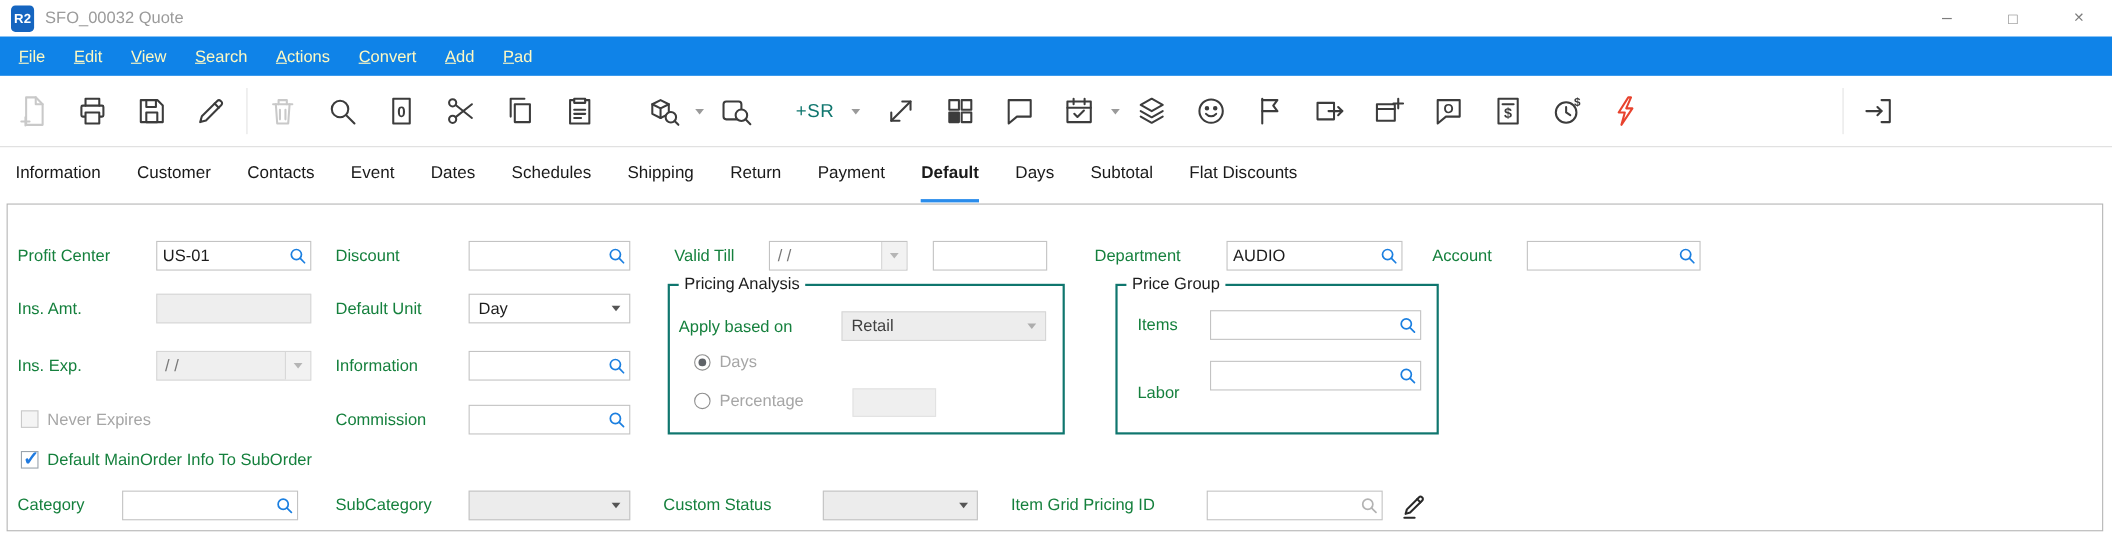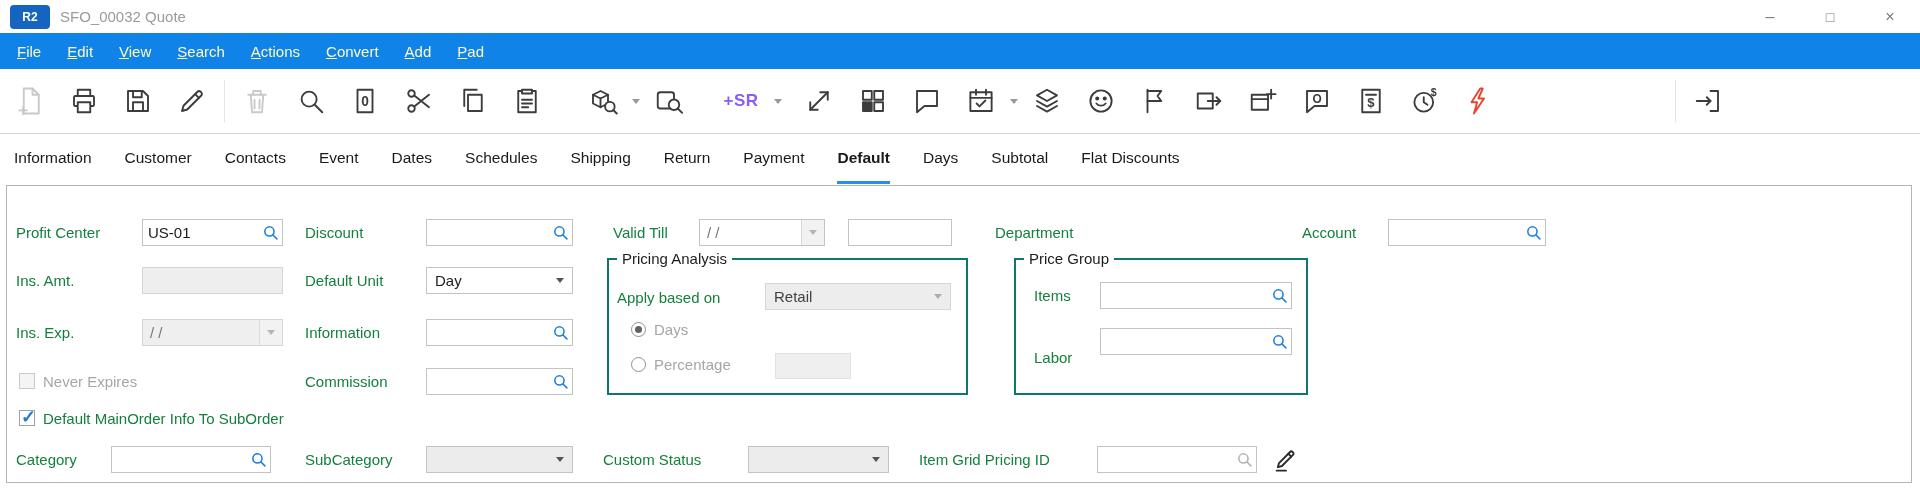--- a/index.html
+++ b/index.html
@@ -1,38 +1,38 @@
 <!DOCTYPE html>
 <html><head>
 <meta charset="utf-8">
 <style>
 *{box-sizing:border-box}
 html,body{margin:0;padding:0;background:#fff}
 body{font-family:"Liberation Sans",sans-serif}
 .window{position:relative;width:1920px;height:490px;background:#fff;overflow:hidden}
 
 .titlebar{height:33px;display:flex;align-items:center;padding-left:10px;position:relative;background:#fff}
-.logo{width:40px;height:24px;background:#1565c0;border-radius:4px;color:#fff;font-size:12px;font-weight:bold;display:flex;align-items:center;justify-content:center;flex:none}
+.logo{width:21px;height:24px;background:#1565c0;border-radius:4px;color:#fff;font-size:12px;font-weight:bold;display:flex;align-items:center;justify-content:center;flex:none}
 .title{margin-left:10px;font-size:15px;color:#9b9b9b}
 .win-controls{position:absolute;right:0;top:0;height:33px;display:flex}
 .wc{width:60px;height:33px;display:flex;align-items:center;justify-content:center;font-size:16px;color:#7d7d7d}
 .wc.max{font-size:14px}
 
 .menubar{height:36px;background:#0f83e8;display:flex;align-items:center;padding-left:4px}
 .mi{color:#fef9c3;font-size:15px;padding:0 13px;cursor:default}
 
 .toolbar{height:65px;border-bottom:1px solid #d4d4d4;display:flex;align-items:center;padding:0 8px;gap:10px;background:#fff}
 .tb-btn{width:44px;height:50px;display:flex;align-items:center;justify-content:center;flex:none}
 .ic{width:30px;height:30px;fill:none;stroke:#3c3c3c;stroke-width:1.5;stroke-linecap:round;stroke-linejoin:round}
 .ic text{stroke:none;fill:#3c3c3c;font-family:"Liberation Sans",sans-serif;font-weight:bold}
 .ic.dis{stroke:#c9c9c9}
 .ic.red{stroke:#e8432e}
 .tb-caret{width:8px;height:50px;display:flex;align-items:center;justify-content:center;flex:none;margin:0 -3px}
 .tb-caret i{width:0;height:0;border-left:4px solid transparent;border-right:4px solid transparent;border-top:5px solid #9a9a9a}
-.sr{font-size:17px;color:#8b5cf6;flex:none;font-weight:bold;letter-spacing:.5px}
+.sr{font-size:17px;color:#0f766e;flex:none;font-weight:normal;letter-spacing:.5px}
 .sep{width:1px;height:42px;background:#e3e3e3;flex:none}
 .tb-spacer{flex:1}
 
 .tabs{height:50px;display:flex;align-items:stretch;padding-left:14px;gap:33px;background:#fff}
 .tab{display:flex;align-items:center;font-size:15.5px;color:#1a1a1a;border-bottom:3px solid transparent;cursor:default}
 .tab.active{font-weight:bold;border-bottom-color:#2a8ceb}
 
 .form-box{position:absolute;left:6px;top:185px;width:1906px;height:298px;border:1px solid #b5b5b5;background:#fff}
 .lbl{position:absolute;font-size:15px;color:#15803d;line-height:27px;white-space:nowrap}
 .lbl.dim{color:#a6a6a6}
@@ -326,20 +326,29 @@
     <div class="datefield" style="left:692px;top:33px;width:126px">
       <span class="dval">/ /</span>
       <span class="dbtn">
           <i></i>
         </span>
     </div>
     <div class="field" style="left:841px;top:33px;width:104px">
       <input value="" style="">
     </div>
     <span class="lbl" style="left:988px;top:33px">Department</span>
+    <div class="field" style="left:1108px;top:33px;width:160px">
+      <input value="AUDIO" style="">
+      <span class="mag">
+          <svg viewBox="0 0 24 24">
+            <circle cx="10.5" cy="10.5" r="6.5"></circle>
+            <path d="M15.5 15.5L21 21"></path>
+          </svg>
+        </span>
+    </div>
     <span class="lbl" style="left:1295px;top:33px">Account</span>
     <div class="field" style="left:1381px;top:33px;width:158px">
       <input value="" style="">
       <span class="mag">
           <svg viewBox="0 0 24 24">
             <circle cx="10.5" cy="10.5" r="6.5"></circle>
             <path d="M15.5 15.5L21 21"></path>
           </svg>
         </span>
     </div>

